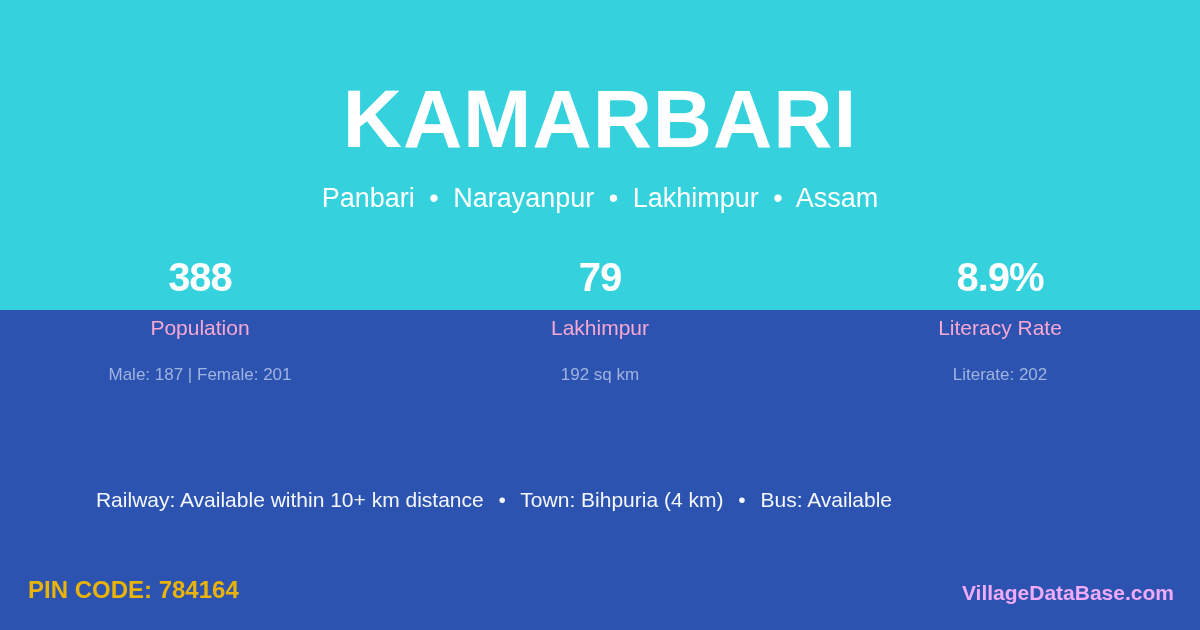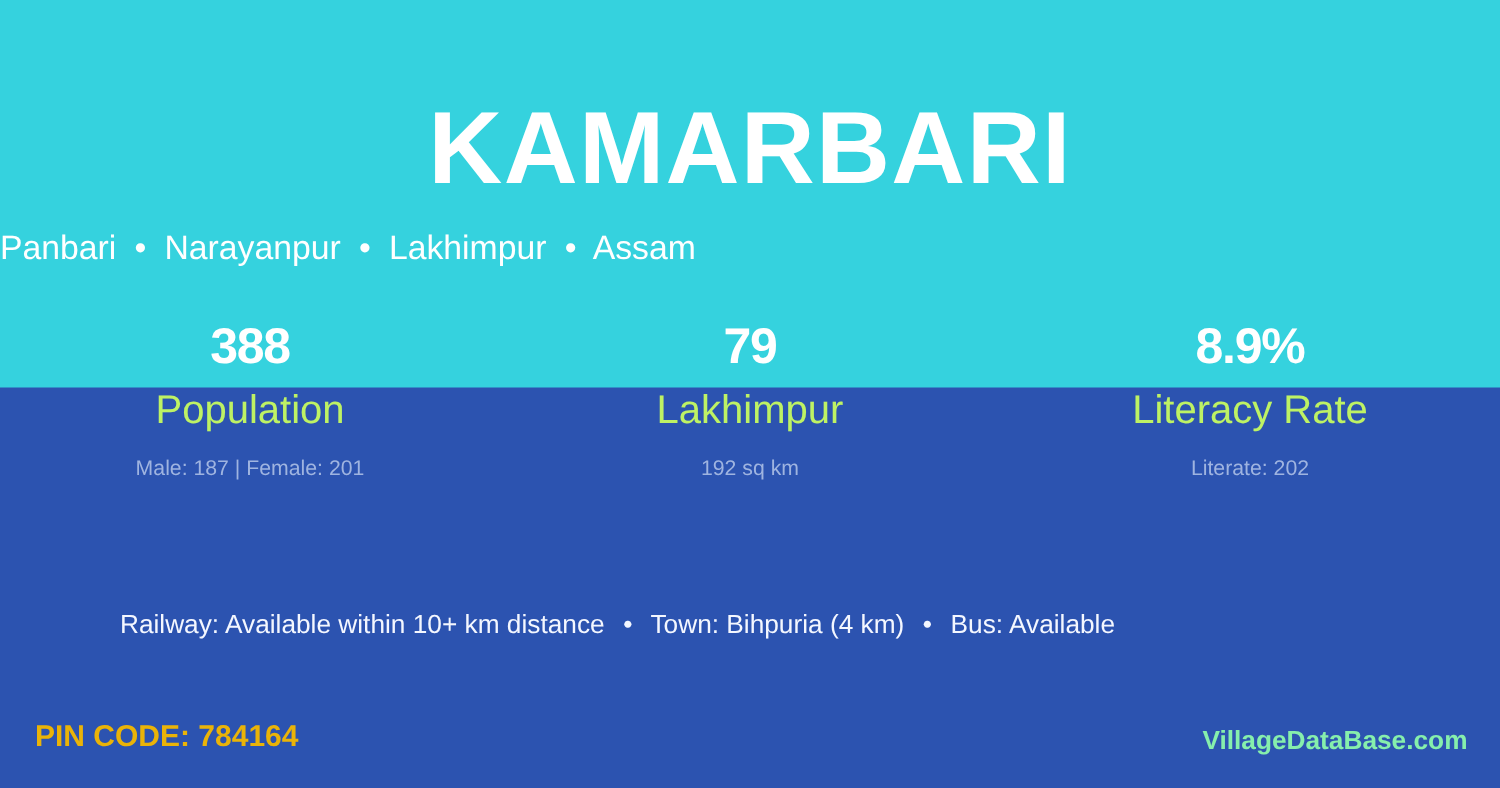--- a/index.html
+++ b/index.html
@@ -39,21 +39,21 @@
     line-height: 1;
     font-weight: bold;
     letter-spacing: 1px;
     color: #FFFFFF;
   }
   .subtitle {
     position: absolute;
     left: 0;
     top: 182px;
     width: 1200px;
-    text-align: left;
+    text-align: center;
     font-size: 27px;
     line-height: 1.2;
     font-weight: normal;
     color: #FFFFFF;
   }
   .subtitle .sep {
     padding: 0 7px;
   }
   
   .stats {
@@ -69,24 +69,24 @@
   }
   .stat-value {
     font-size: 40px;
     line-height: 68px;
     font-weight: bold;
     color: #FFFFFF;
     letter-spacing: -1px;
   }
   .stat-label {
     margin-top: 1px;
-    font-size: 32px;
+    font-size: 21px;
     line-height: 31px;
     font-weight: normal;
-    color: #bef264;
+    color: #f9a8d4;
   }
   .stat-sub {
     margin-top: 21px;
     font-size: 17px;
     line-height: 21px;
     font-weight: normal;
     color: #9FB4E0;
   }
   
   .amenities {
@@ -112,21 +112,21 @@
     font-weight: bold;
     color: #eab308;
   }
   .brand {
     position: absolute;
     right: 26px;
     top: 579px;
     font-size: 21px;
     line-height: 27px;
     font-weight: bold;
-    color: #86efac;
+    color: #f0abfc;
   }
 </style>
 </head>
 <body>
 
 <div class="card">
 
   <div class="teal-band"></div>
 
   <div class="title">KAMARBARI</div>

